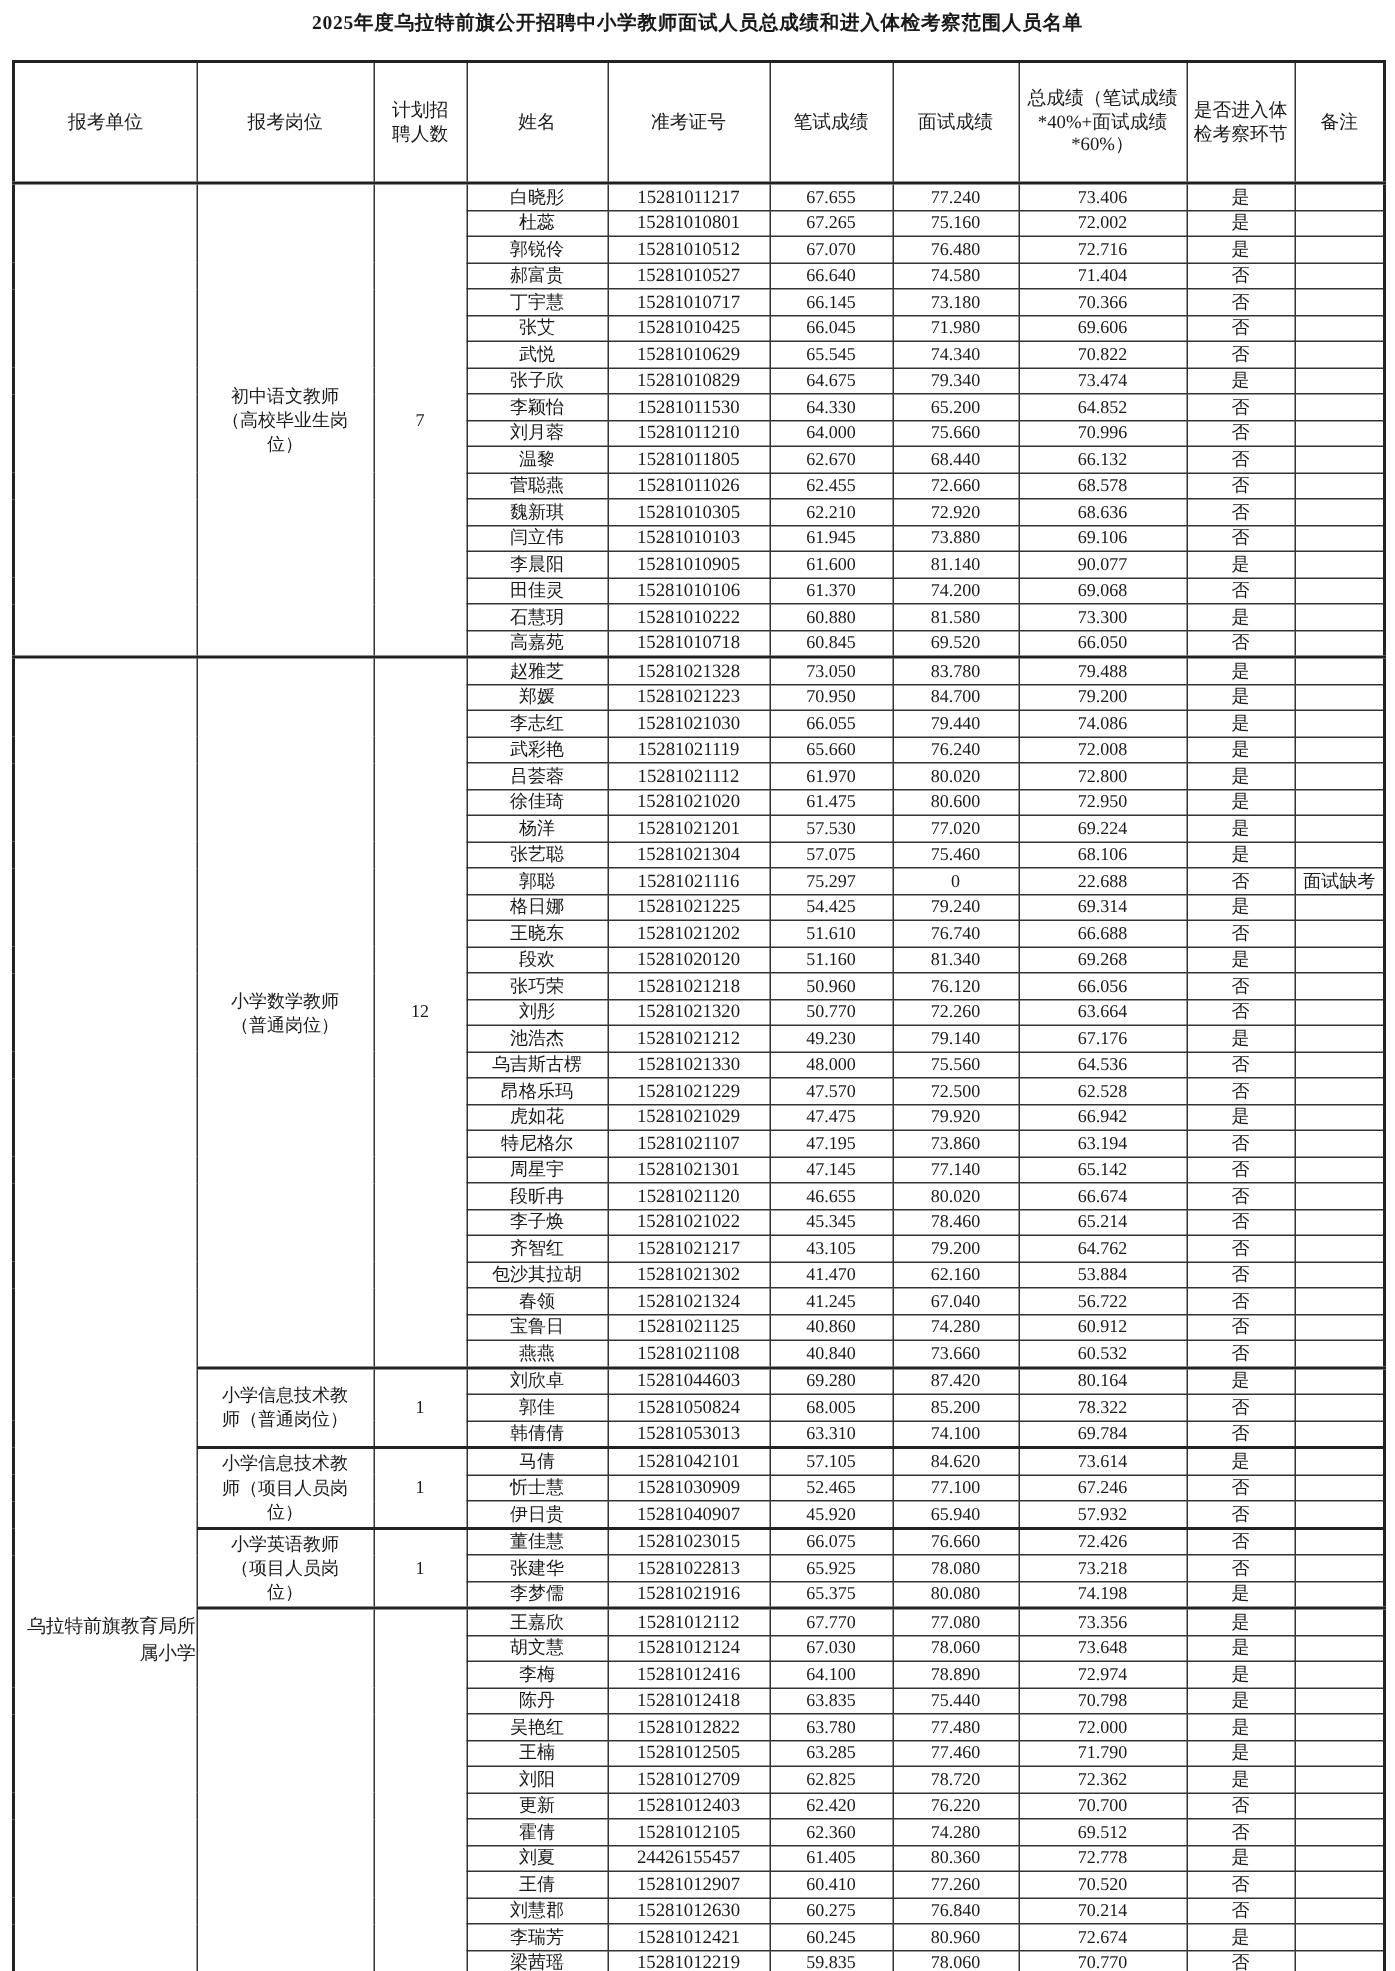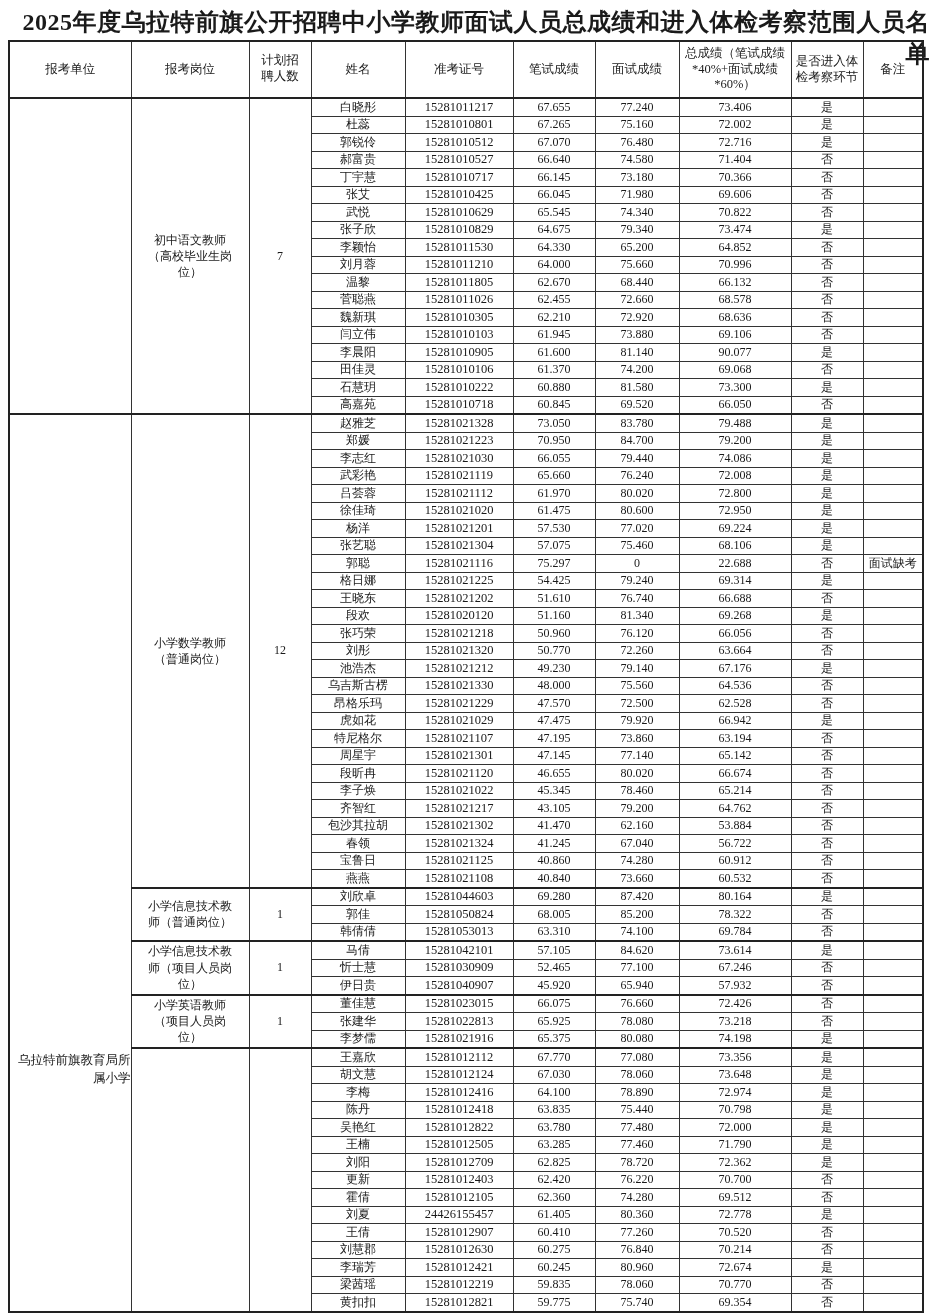--- a/index.html
+++ b/index.html
@@ -7,22 +7,22 @@
     width:930px;height:1314px;
     background:#ffffff;
     position:relative;
     overflow:hidden;
     font-family:"Liberation Serif", serif;
     color:#1a1a1a;
   }
   .page-title{
     position:absolute;
     top:6px;left:0;width:930px;
-    text-align:right;
-    font-size:24px;
+    text-align:center;
+    font-size:13px;
     font-weight:bold;
     letter-spacing:0.5px;
   }
   table.score-table{
     position:absolute;
     left:8px;top:40px;
     width:914px;
     border-collapse:collapse;
     table-layout:fixed;
     border:2px solid #222;
@@ -33,21 +33,21 @@
     vertical-align:middle;
     padding:0 2px;
     overflow:hidden;
     font-weight:normal;
   }
   .score-table th{
     height:55px;
     font-size:12.5px;
     line-height:1.25;
   }
-  .score-table th.th-plan{padding:0 9px;font-family:Liberation Mono, monospace;}
+  .score-table th.th-plan{padding:12px 9px;}
   .score-table td{
     height:16.5px;
     font-size:12px;
     line-height:1.05;
   }
   tr.group-start td{border-top:2px solid #222;margin-left:32px;}
   td.unit-cell{position:relative;font-size:12.5px;line-height:1.45;}
   td.unit-cell .unit-label{
     position:absolute;
     top:636px;

